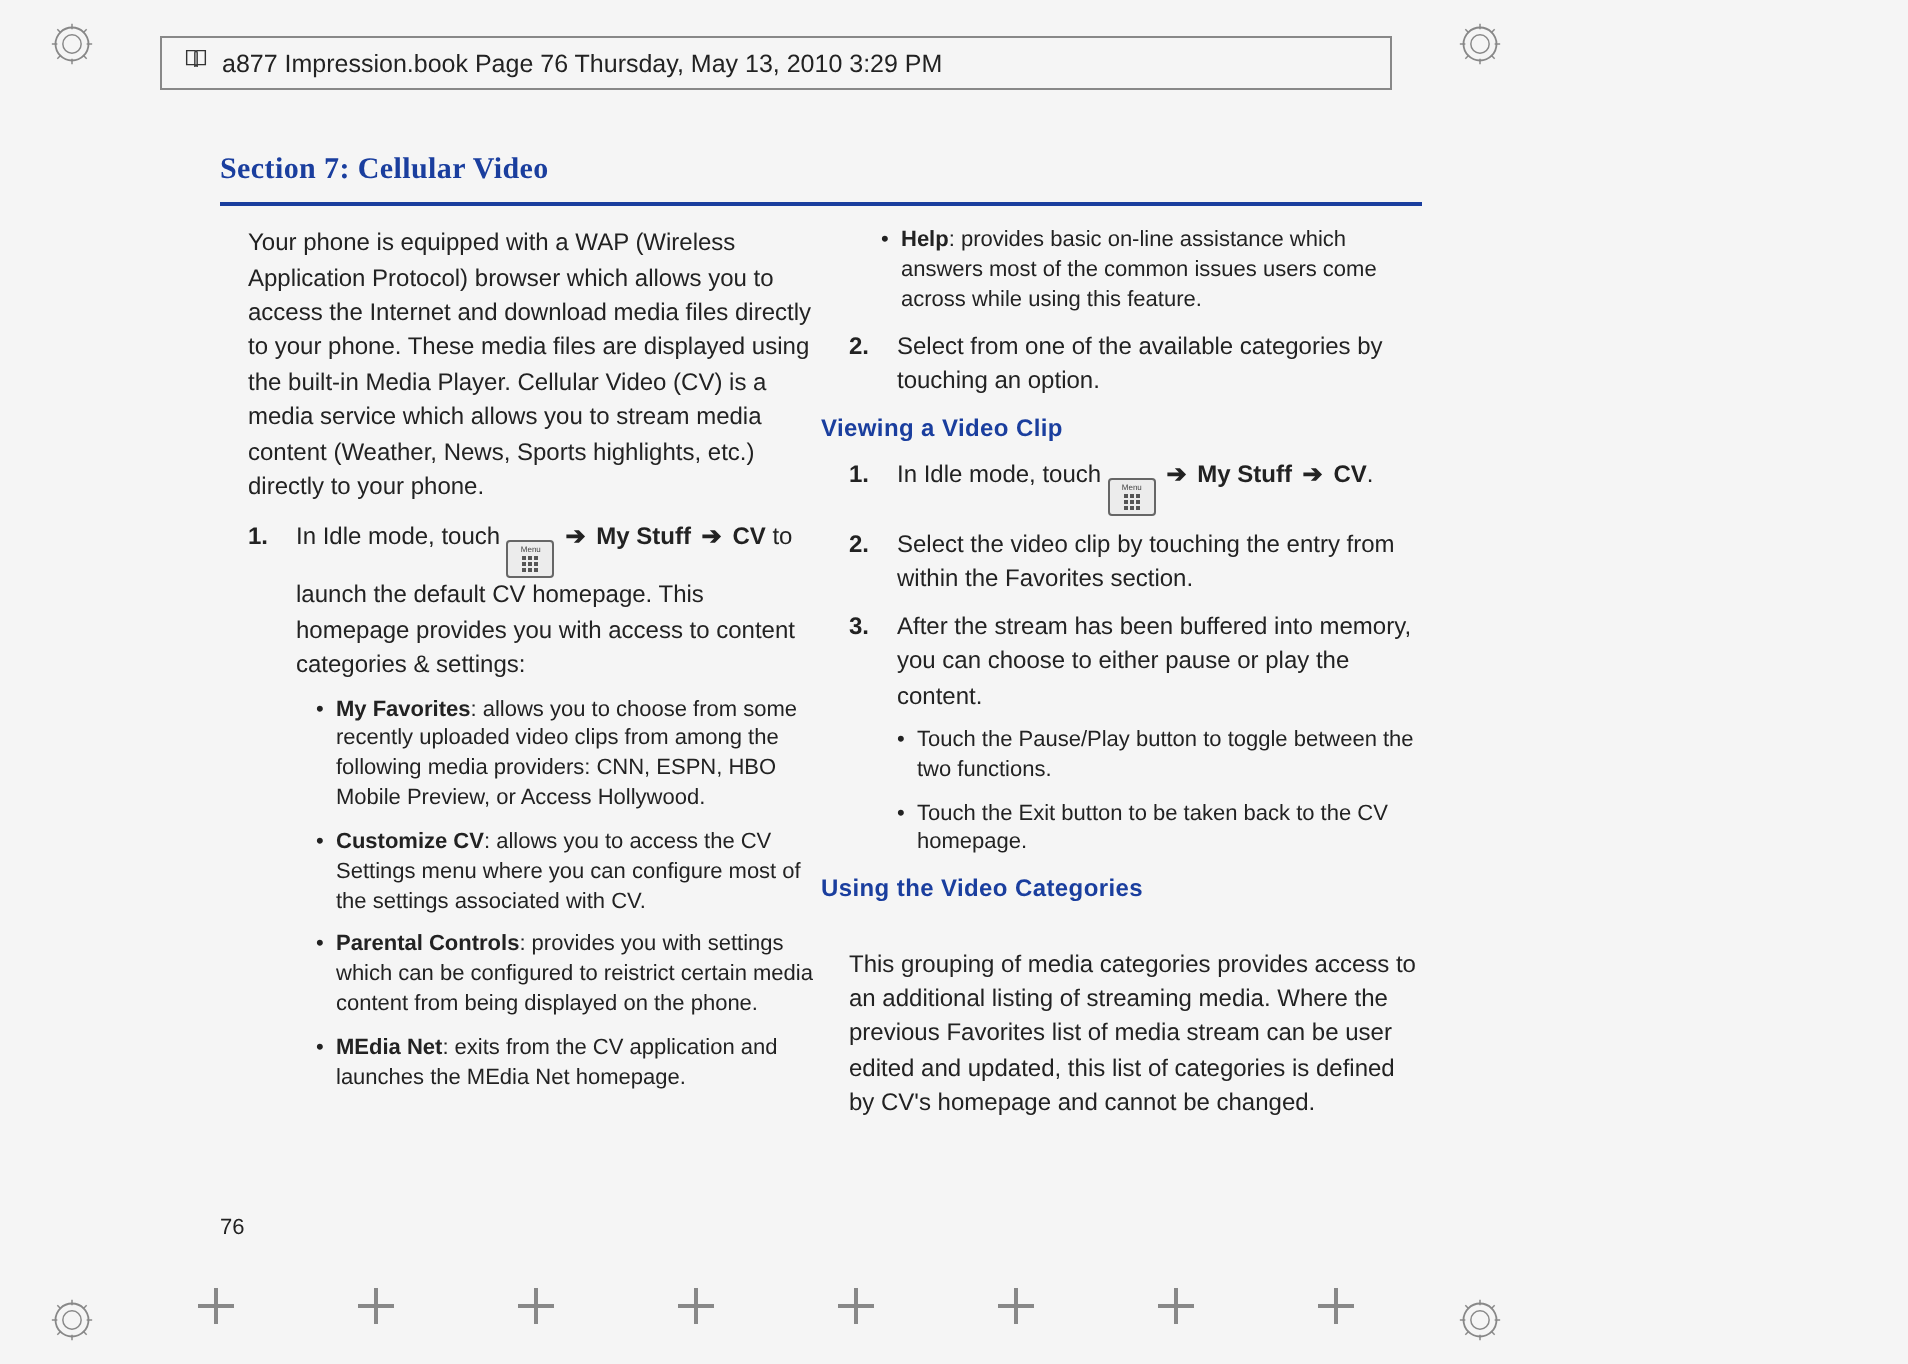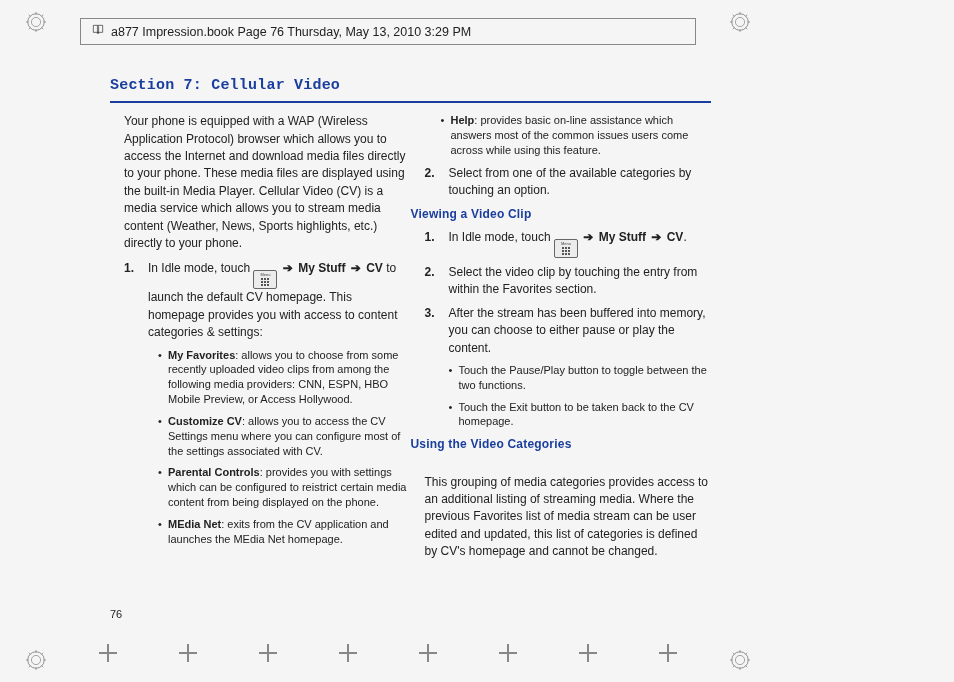--- a/index.html
+++ b/index.html
@@ -51,21 +51,21 @@
     left: 110px;
     right: 65px;
     bottom: 55px;
     display: flex;
     flex-direction: column;
     font-size: 12px;
     line-height: 1.45;
   }
   .section-title {
     color: #1a3e9e;
-    font-family: Liberation Mono, monospace;
+    font-family: Liberation Serif, serif;
     font-weight: bold;
     font-size: 15px;
     margin-bottom: 4px;
     letter-spacing: 0.2px;
   }
   .title-rule {
     height: 2.5px;
     background: #1a3e9e;
     margin-bottom: 10px;
   }

